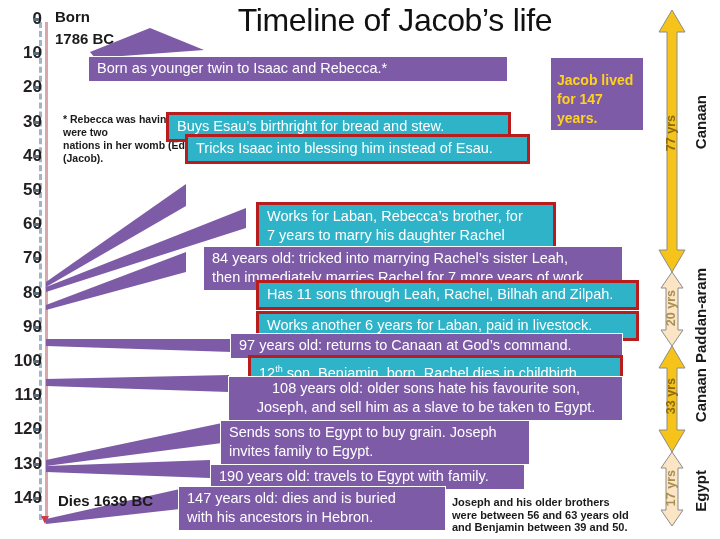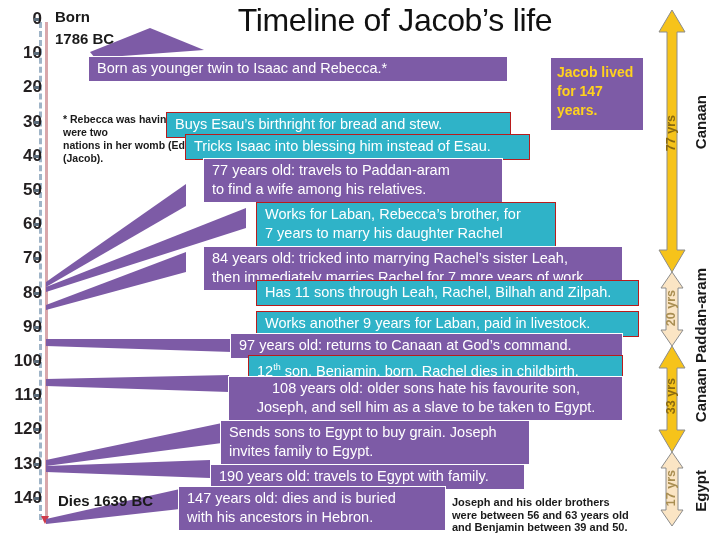--- a/index.html
+++ b/index.html
@@ -35,21 +35,21 @@
     position:absolute; left:34px; width:5px; height:3px; background:#5a6b7a;
   }
 
   
   .box{
     position:absolute; box-sizing:border-box;
     color:#ffffff; font-size:14.5px; line-height:19px;
     padding:2px 7px 3px 8px; white-space:pre-line;
   }
   .purple{ background:#7d5ba6; border:1px solid #ffffff; }
-  .teal{ background:#2fb3c8; border:1px solid #b91c1c; }
+  .teal{ background:#2fb3c8; border:3px solid #b91c1c; }
 
   
   #leaders{position:absolute;left:0;top:0;width:720px;height:539px;pointer-events:none;}
 
   
   .plain{
     position:absolute; color:#1a1a1a; font-weight:700; font-size:15px; line-height:22px;
     white-space:pre-line;
   }
   .footnote{
@@ -57,21 +57,21 @@
     font-weight:600; white-space:pre-line;
   }
   .sidenote{
     position:absolute; color:#1a1a1a; font-size:11px; line-height:12.5px;
     font-weight:700; white-space:pre-line;
   }
 
   
   .lived-box{
     position:absolute; left:551px; top:58px; width:92px; height:72px;
-    background:#7d5ba6; box-sizing:border-box; padding:5px 6px;
+    background:#7d5ba6; box-sizing:border-box; padding:13px 6px;
     color:#ffd21e; font-size:14px; font-weight:700; line-height:19px;
     white-space:pre-line;
   }
 
   
   .period-label{
     position:absolute; color:#1a1a1a; font-size:15px; font-weight:700;
     writing-mode:vertical-rl; text-orientation:mixed; white-space:nowrap;
     transform:rotate(180deg);
   }
@@ -159,28 +159,26 @@
 were between 56 and 63 years old
 and Benjamin between 39 and 50.</div>
 
   <div class="lived-box">Jacob lived
 for 147
 years.</div>
 
   <div class="box purple" style="left:88px;top:56px;width:420px;">Born as younger twin to Isaac and Rebecca.*</div>
   <div class="box teal" style="left:166px;top:112px;width:345px;">Buys Esau’s birthright for bread and stew.</div>
   <div class="box teal" style="left:185px;top:134px;width:345px;">Tricks Isaac into blessing him instead of Esau.</div>
-  <div class="box purple" style="left:203px;top:158px;width:300px;">77 years old: travels to Paddan-aram
-to find a wife among his relatives.</div>
   <div class="box teal" style="left:256px;top:202px;width:300px;">Works for Laban, Rebecca’s brother, for
 7 years to marry his daughter Rachel</div>
   <div class="box purple" style="left:203px;top:246px;width:420px;">84 years old: tricked into marrying Rachel’s sister Leah,
 then immediately marries Rachel for 7 more years of work.</div>
   <div class="box teal" style="left:256px;top:280px;width:383px;">Has 11 sons through Leah, Rachel, Bilhah and Zilpah.</div>
-  <div class="box teal" style="left:256px;top:311px;width:383px;">Works another 9 years for Laban, paid in livestock.</div>
+  <div class="box teal" style="left:256px;top:311px;width:383px;">Works another 6 years for Laban, paid in livestock.</div>
   <div class="box purple" style="left:230px;top:333px;width:393px;">97 years old: returns to Canaan at God’s command.</div>
 
   <div class="box teal" style="left:248px;top:355px;width:375px;"><span>12</span><sup style="font-size:9px">th</sup> <span>son, Benjamin, born.  Rachel dies in childbirth.</span></div>
 
   <div class="box purple" style="left:228px;top:376px;width:395px;text-align:center;">108 years old: older sons hate his favourite son,
 Joseph, and sell him as a slave to be taken to Egypt.</div>
   <div class="box purple" style="left:220px;top:420px;width:310px;">Sends sons to Egypt to buy grain.  Joseph
 invites family to Egypt.</div>
   <div class="box purple" style="left:210px;top:464px;width:315px;">190 years old: travels to Egypt with family.</div>
   <div class="box purple" style="left:178px;top:486px;width:268px;">147 years old: dies and is buried

